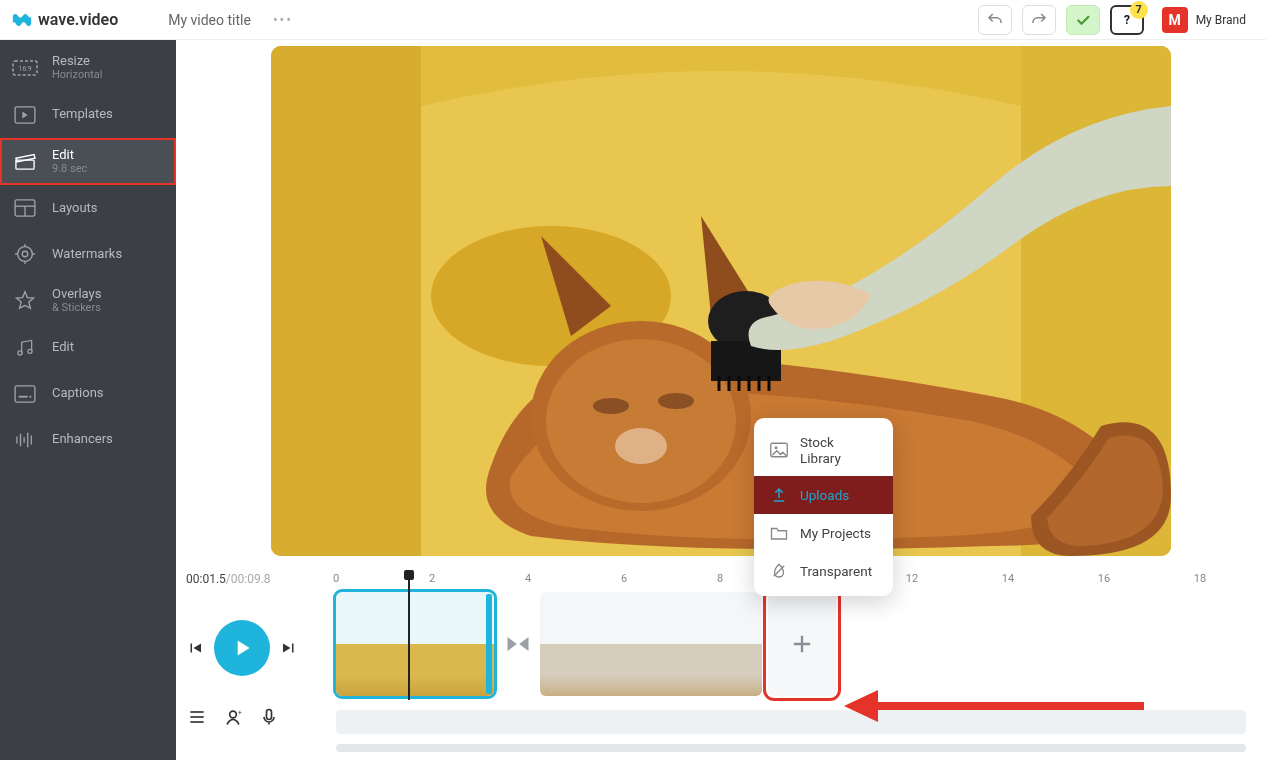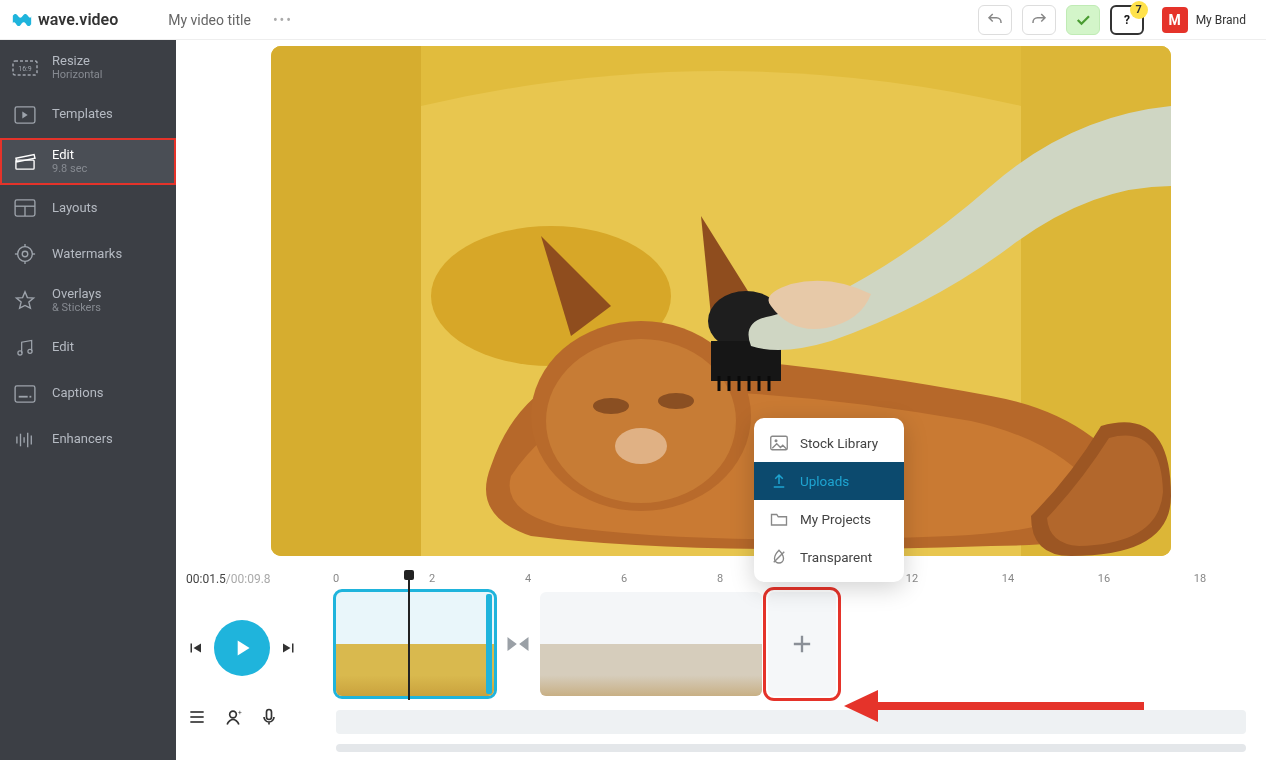--- a/index.html
+++ b/index.html
@@ -33,23 +33,23 @@
   .s-item.active .icon-slot { color: #fff; }
   .s-item.highlight { outline: 2px solid #e5332a; outline-offset: -2px; }
 
   
   .main { flex: 1; display: flex; flex-direction: column; position: relative; }
   .preview-wrap { flex: 1; display: flex; align-items: flex-start; justify-content: center; padding: 0 20px; position: relative; }
   .preview { width: 900px; height: 510px; border-radius: 10px; overflow: hidden; position: relative; background: #e4c244; margin-top: 6px; }
   .preview svg { width: 100%; height: 100%; display: block; }
 
   
-  .popover { position: absolute; left: 578px; top: 378px; width: 150px; background: #fff; border-radius: 10px; box-shadow: 0 6px 24px rgba(0,0,0,0.18); padding: 6px 0; z-index: 50; }
+  .popover { position: absolute; left: 578px; top: 378px; width: 139px; background: #fff; border-radius: 10px; box-shadow: 0 6px 24px rgba(0,0,0,0.18); padding: 6px 0; z-index: 50; }
   .p-item { display: flex; align-items: center; gap: 12px; padding: 10px 16px; font-size: 13.5px; color: #444; cursor: pointer; }
-  .p-item.sel { background: #0c4a6e; color: #1ea4d1; }
+  .p-item.sel { background: #7f1d1d; color: #1ea4d1; }
   .p-item.sel .p-icon { color: #1ea4d1; }
   .p-icon { width: 18px; height: 18px; color: #888; display: flex; align-items: center; justify-content: center; }
 
   
   .tl-region { height: 192px; background: #fff; display: flex; }
   .tl-left { width: 160px; padding: 4px 10px 0 10px; display: flex; flex-direction: column; }
   .tl-time { font-size: 12px; color: #444; margin-bottom: 16px; }
   .tl-time .total { color: #aaa; }
   .play-row { display: flex; align-items: center; gap: 10px; margin-top: 18px; }
   .skip-btn { width: 18px; height: 18px; color: #333; cursor: pointer; }

